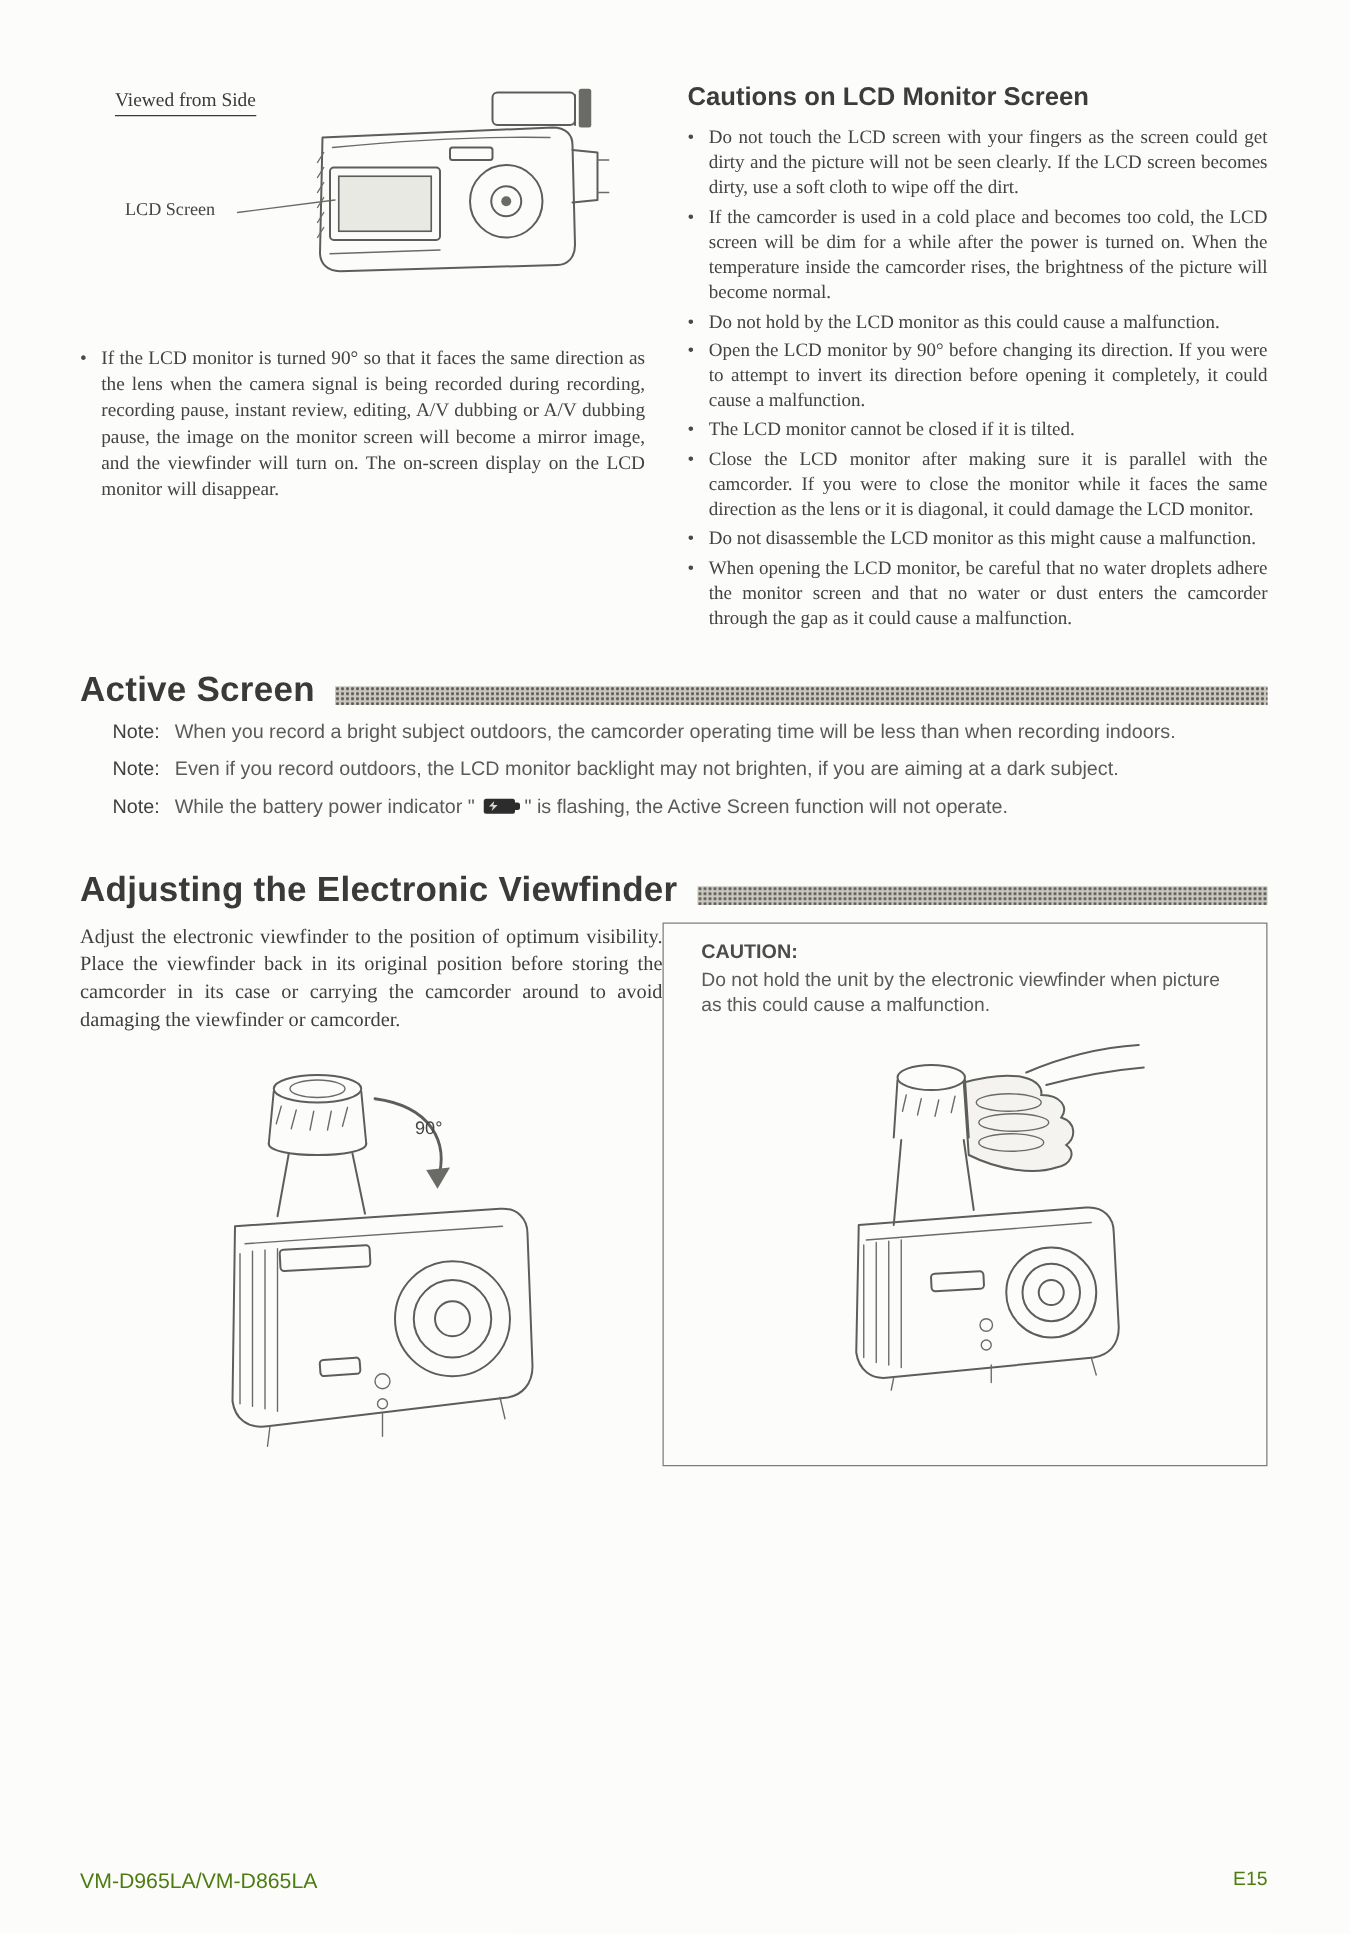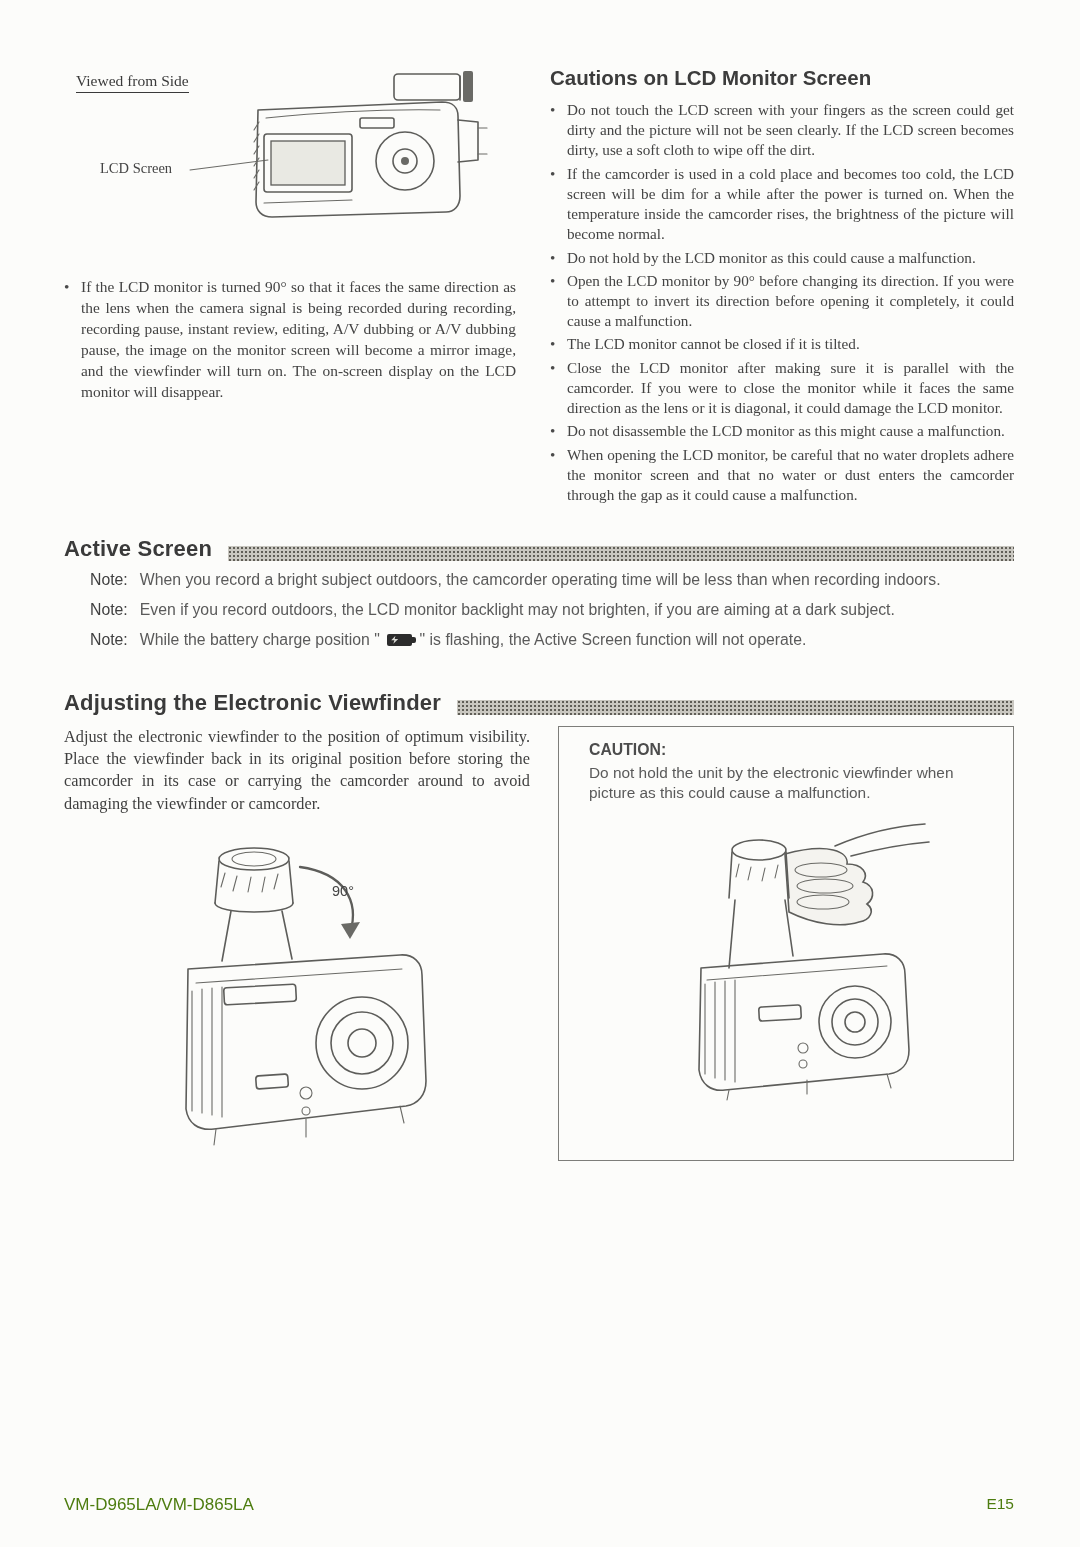--- a/index.html
+++ b/index.html
@@ -15,21 +15,21 @@
     font-family: "Liberation Serif", serif;
   }
 
   
   .top-row { display: flex; gap: 34px; }
   .col-left  { width: 452px; flex-shrink: 0; }
   .col-right { flex: 1; }
 
   .diagram-area { position: relative; height: 212px; }
   .viewed-label {
-    position: absolute; left: 12px; top: 8px;
+    position: absolute; left: 28px; top: 8px;
     font-size: 15.5px; color: #3a3a3a;
     border-bottom: 1.6px solid #3a3a3a; padding-bottom: 2px;
     font-family: "Liberation Serif", serif;
   }
   .lcd-label {
     position: absolute; left: 36px; top: 96px;
     font-size: 14.5px; color: #444;
   }
   .side-cam-svg { position: absolute; right: 4px; top: 0; overflow: visible; }
 
@@ -43,21 +43,21 @@
     font-family: "Liberation Sans", sans-serif;
     font-size: 20.5px; font-weight: 700; color: #3c3c3c;
     margin: 2px 0 10px 0;
   }
   .col-right .bullet-item { font-size: 15.2px; line-height: 1.33; color: #434343; }
 
   
   .section-head { display: flex; align-items: center; gap: 16px; }
   .section-title {
     font-family: "Liberation Sans", sans-serif;
-    font-weight: 700; font-size: 22px; color: #3a3a3a;
+    font-weight: 700; font-size: 28px; color: #3a3a3a;
     letter-spacing: 0.2px; white-space: nowrap; margin: 0;
   }
   .head-bar {
     flex: 1; height: 15px; margin-top: 9px;
     background-color: #c9c7c0;
     background-image: radial-gradient(circle, #5f5d56 1.05px, rgba(0,0,0,0) 1.3px);
     background-size: 4px 4px;
   }
 
   .active-section { margin-top: 28px; }
@@ -82,21 +82,21 @@
     width: 4px; height: 6px; background: #2c2c2c; border-radius: 0 2px 2px 0;
   }
   .battery-glyph::before {
     content: ""; position: absolute; left: 4px; top: 2px;
     width: 7px; height: 8px; background: #d9d9d4;
     clip-path: polygon(60% 0, 0 55%, 45% 55%, 30% 100%, 100% 40%, 50% 40%);
   }
 
   
   .adjust-section { margin-top: 30px; }
-  .adjust-row { display: flex; gap: 28px; margin-top: 10px; }
+  .adjust-row { display: flex; margin-top: 10px; }
   .adjust-left { width: 466px; flex-shrink: 0; }
   .adjust-body {
     font-size: 16.3px; line-height: 1.37; color: #3f3f3f; text-align: justify;
   }
   .rotate-illust { position: relative; width: 380px; height: 330px; margin: 16px 0 0 30px; }
   .angle-label {
     position: absolute; left: 238px; top: 52px;
     font-family: "Liberation Sans", sans-serif; font-size: 14.5px; color: #444;
   }
 
@@ -212,21 +212,21 @@
     </div>
 
     <div class="notes">
       <div class="note-line">
         <span class="note-label">Note:</span><span>When you record a bright subject outdoors, the camcorder operating time will be less than when recording indoors.</span>
       </div>
       <div class="note-line">
         <span class="note-label">Note:</span><span>Even if you record outdoors, the LCD monitor backlight may not brighten, if you are aiming at a dark subject.</span>
       </div>
       <div class="note-line">
-        <span class="note-label">Note:</span><span>While the battery charge position " </span><span class="battery-glyph"></span><span> " is flashing, the Active Screen function will not operate.</span>
+        <span class="note-label">Note:</span><span>While the battery power indicator " </span><span class="battery-glyph"></span><span> " is flashing, the Active Screen function will not operate.</span>
       </div>
     </div>
   </div>
 
   <div class="adjust-section">
     <div class="section-head">
       <h1 class="section-title">Adjusting the Electronic Viewfinder</h1>
       <div class="head-bar"></div>
     </div>
 

